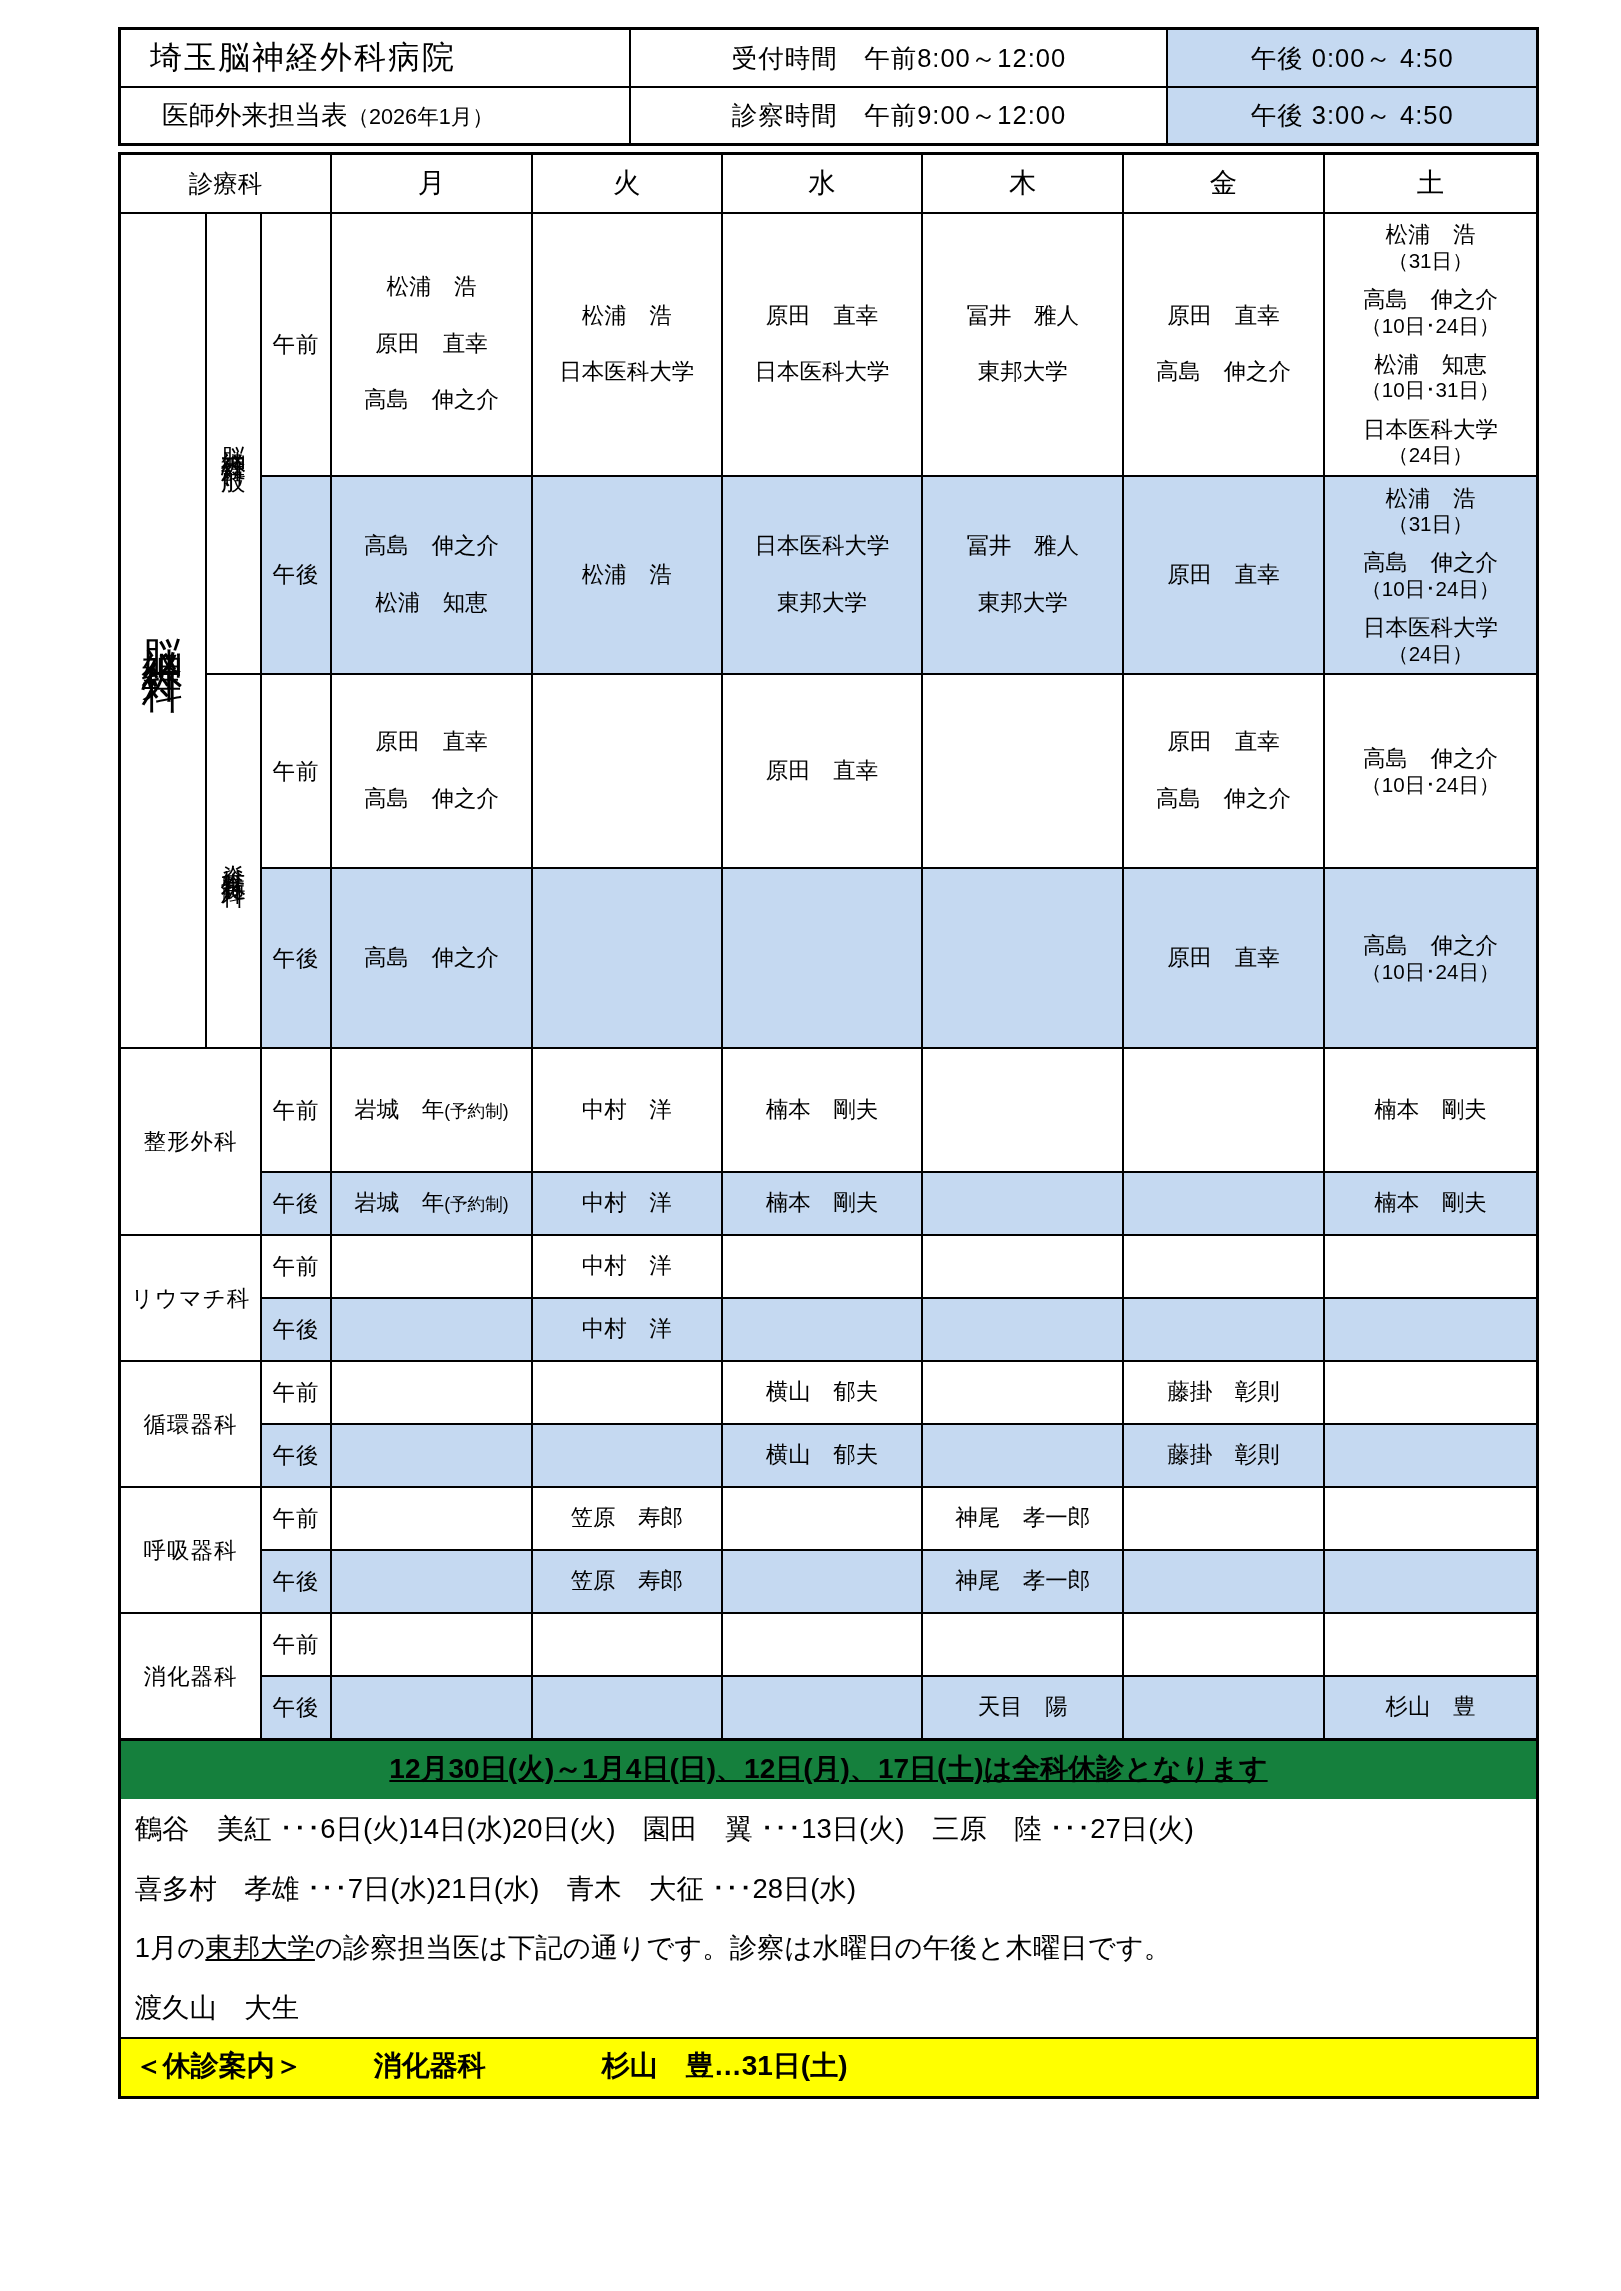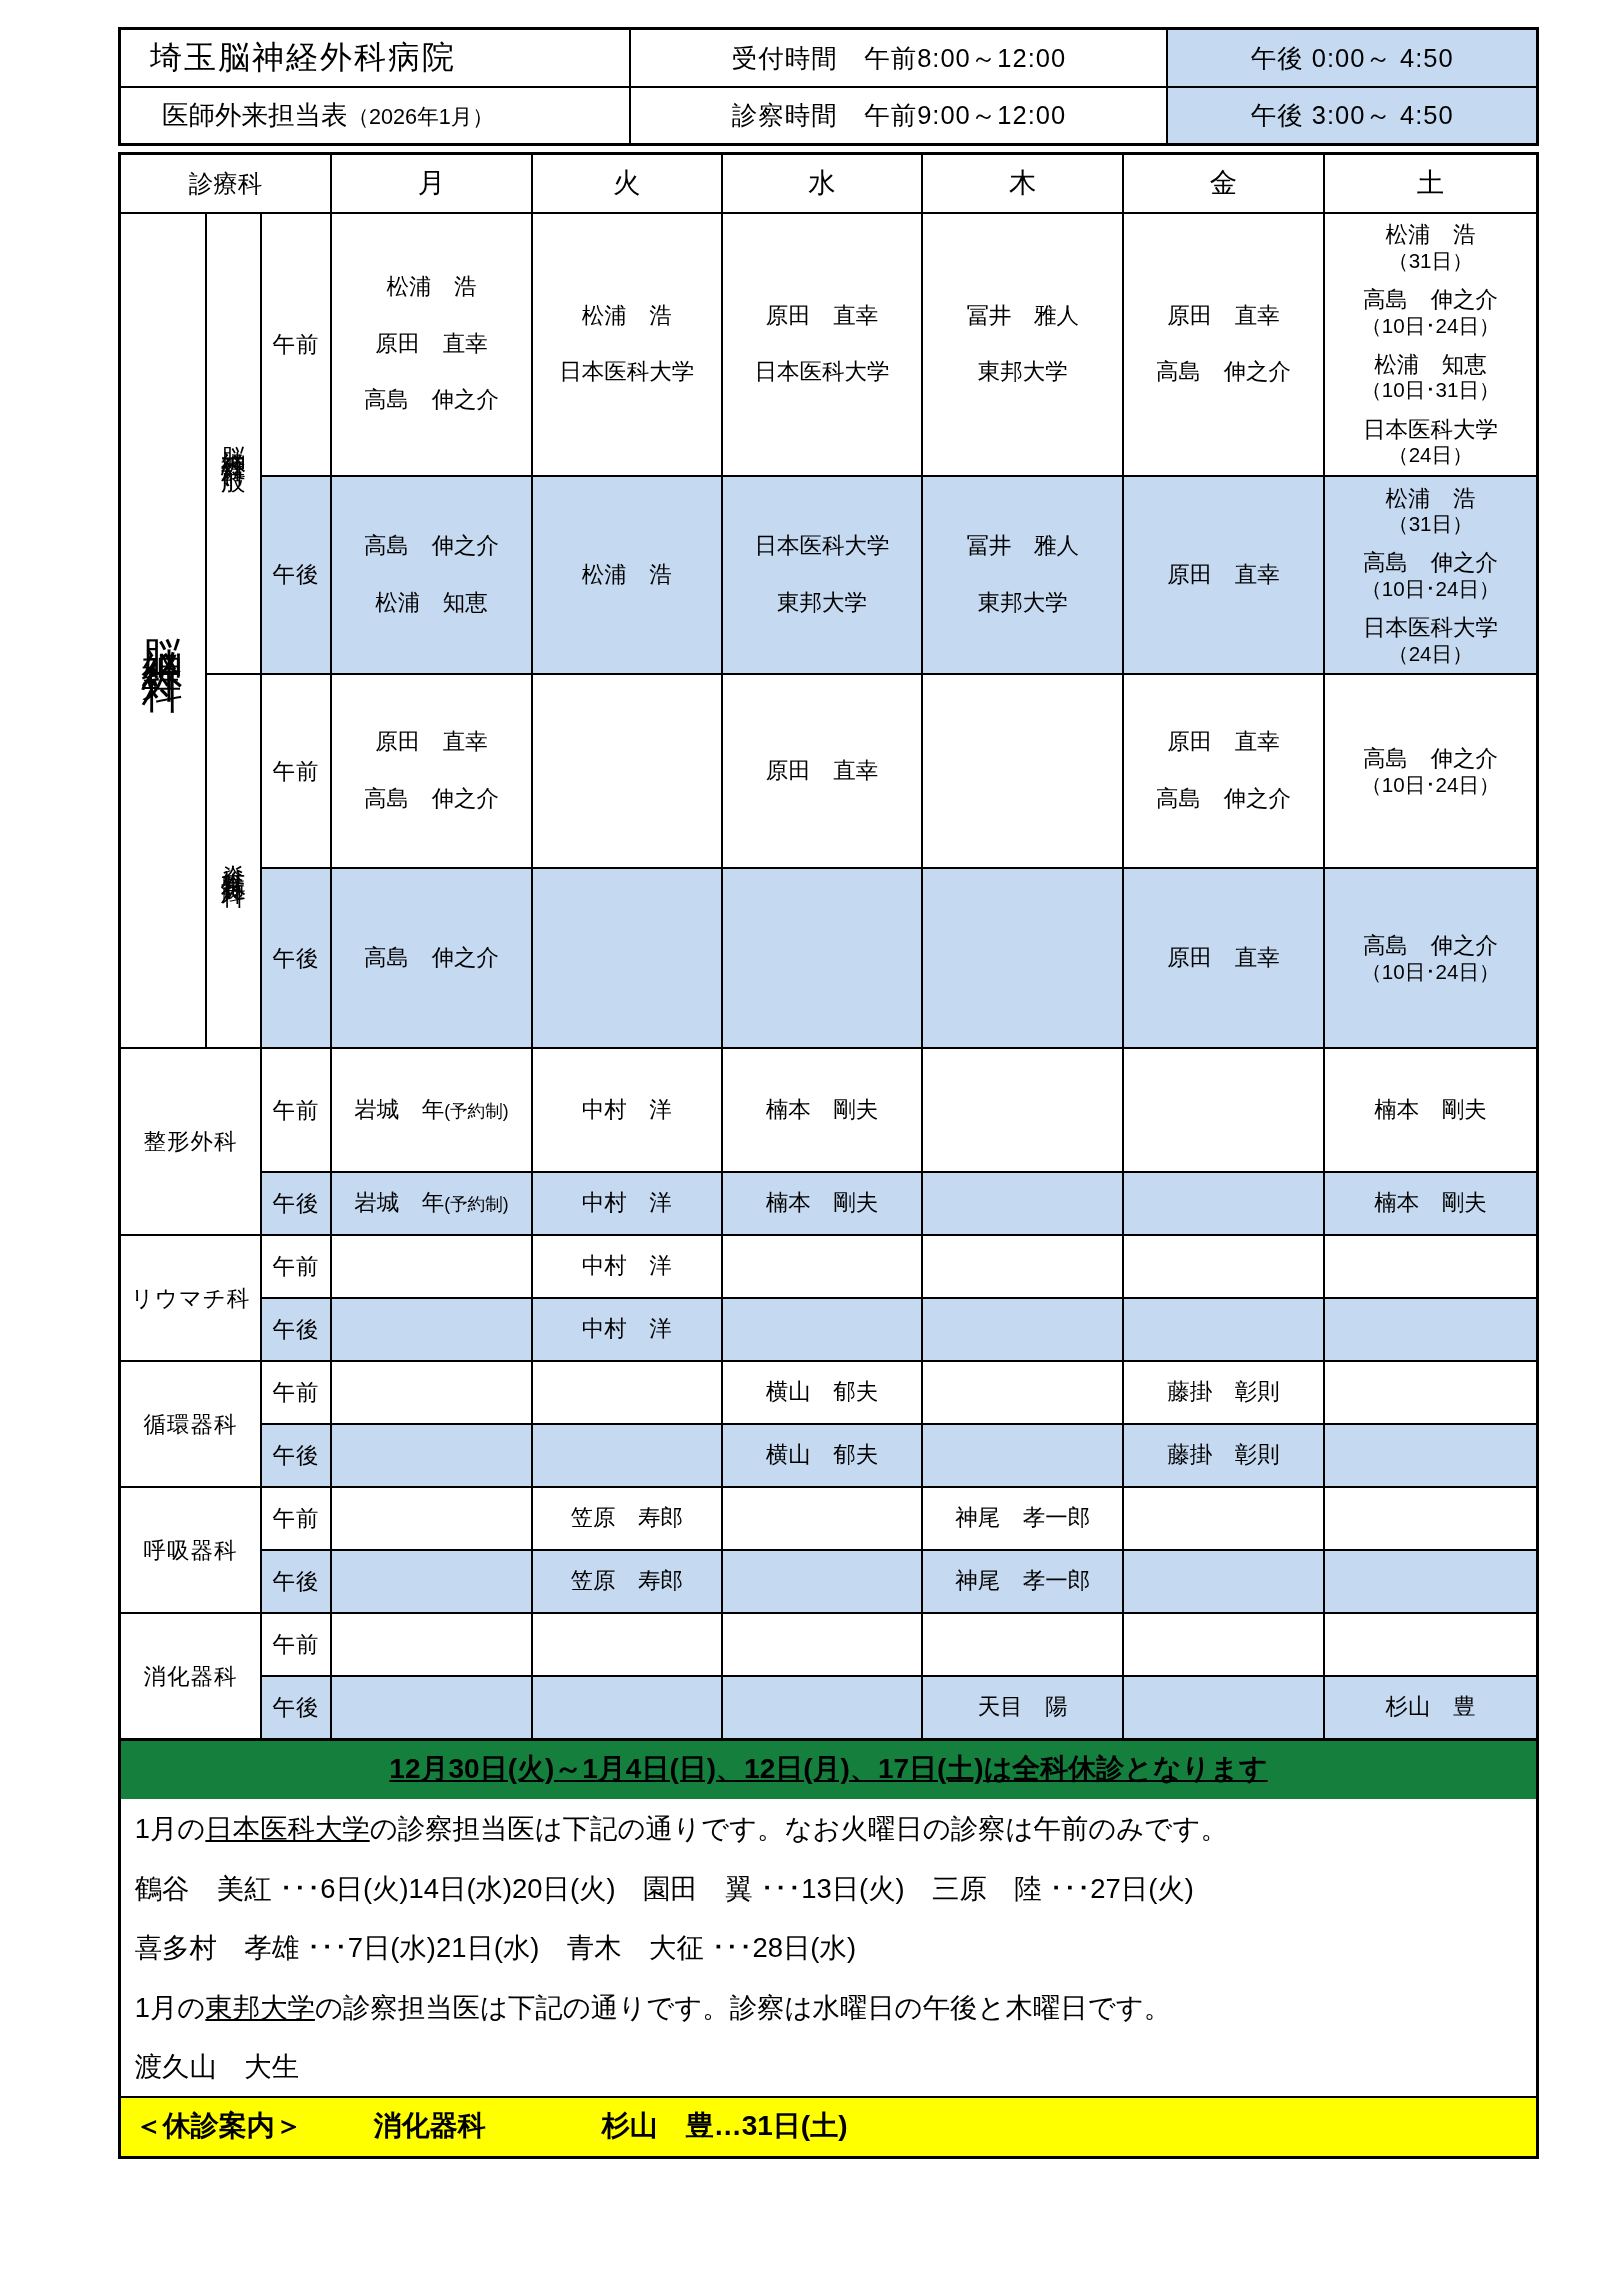--- a/index.html
+++ b/index.html
@@ -513,21 +513,20 @@
             </div>
           </td>
         </tr>
       </tbody>
   </table>
 
   <div class="notes">
     <div class="ybar">
       <u>12月30日(火)～1月4日(日)、12日(月)、17日(土)は全科休診となります</u>
     </div>
-    <div class="nline"><span>1月の</span><u>日本医科大学</u><span>の診察担当医は下記の通りです。なお火曜日の診察は午前のみです。</span></div>
     <div class="nline">鶴谷　美紅 ･･･6日(火)14日(水)20日(火)　園田　翼 ･･･13日(火)　三原　陸 ･･･27日(火)</div>
     <div class="nline">喜多村　孝雄 ･･･7日(水)21日(水)　青木　大征 ･･･28日(水)</div>
     <div class="nline"><span>1月の</span><u>東邦大学</u><span>の診察担当医は下記の通りです。診察は水曜日の午後と木曜日です。</span></div>
     <div class="nline">渡久山　大生</div>
     <div class="ybar2"><span>＜休診案内＞</span><span class="sp1"></span><span>消化器科</span><span class="sp2"></span><span>杉山　豊…31日(土)</span></div>
   </div>
 
 </div>
 
 

